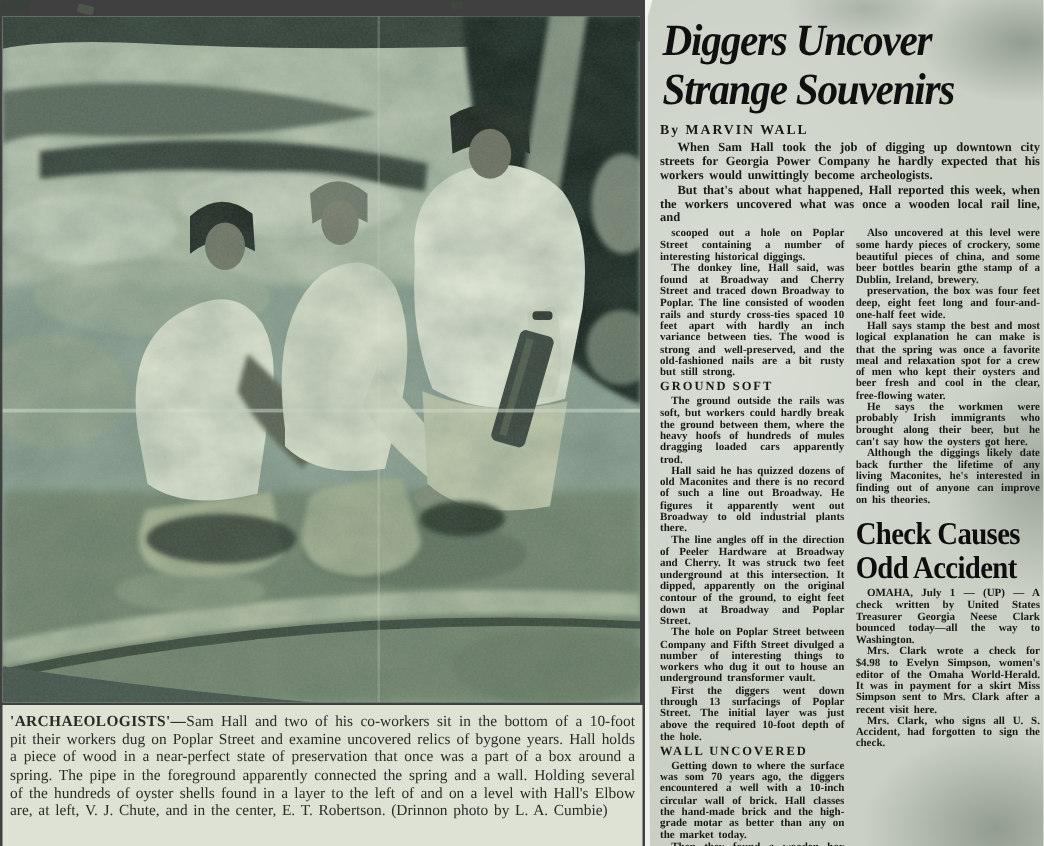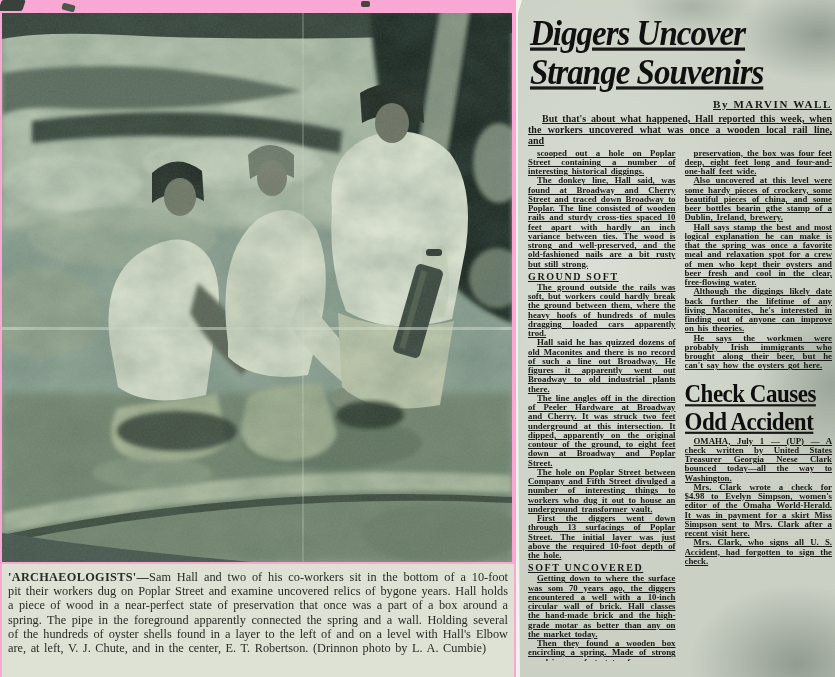--- a/index.html
+++ b/index.html
@@ -2,21 +2,21 @@
 <html><head>
 <meta charset="utf-8">
 <style>
   * { margin:0; padding:0; box-sizing:border-box; }
   html,body { width:835px; height:677px; background:#eef0e9; overflow:hidden;
     font-family:"Liberation Serif", serif; }
   .stage { position:relative; width:835px; height:677px; background:#f1f2ec; }
 
   
   .photo-clip { position:absolute; left:0; top:0; width:516px; height:677px;
-    background:#f9a8d4; }
+    background:#404040; }
   .photo-frame { position:absolute; left:2px; top:13px; width:510px; height:549px;
     overflow:hidden; background:#8ea394; }
   .photo-frame svg { display:block; width:510px; height:549px; }
   .caption { position:absolute; left:2px; top:564px; width:512px; height:113px;
     background:#dde2d5; color:#272c26; padding:6px 6px 0 6px;
     font-size:12.3px; line-height:14.2px; text-align:justify; overflow:hidden;
     word-spacing:1.5px; }
   .caption .lead { font-weight:bold; letter-spacing:.3px; }
 
   
@@ -29,26 +29,25 @@
   .article-clip { position:absolute; left:518px; top:0; width:317px; height:677px;
     padding:4px 3px 0 10px; color:#181916;
     clip-path:polygon(0 2%, 4px 0, 100% 0, 100% 100%, 2px 100%, 0 55%);
     background-color:#cad0c4;
     background-image:
       radial-gradient(ellipse 120px 70px at 95% 5%,  rgba(92,106,96,.50), transparent 70%),
       radial-gradient(ellipse 110px 130px at 99% 57%, rgba(84,98,88,.38), transparent 70%),
       radial-gradient(ellipse 150px 110px at 88% 98%, rgba(70,84,74,.42), transparent 72%),
       radial-gradient(ellipse 90px 40px at 55% 1%,  rgba(105,118,106,.35), transparent 70%),
       radial-gradient(ellipse 260px 420px at 25% 40%, rgba(255,255,255,.30), transparent 80%);
-    text-decoration: underline;
   }
   .headline { font-size:33px; line-height:36px; font-weight:bold; font-style:italic;
     letter-spacing:-1px; margin:10px 0 2px 2px; color:#101010;
     transform:scaleY(1.08); transform-origin:top left; }
-  .byline { text-align:right; font-weight:bold; font-size:11px; letter-spacing:1.6px;
+  .byline { text-align:left; font-weight:bold; font-size:11px; letter-spacing:1.6px;
     margin:12px 0 3px 0; }
   .intro { font-size:10px; line-height:11.2px; font-weight:bold; text-align:justify;
     word-spacing:2px; }
   .intro p { text-indent:14px; }
   .cols { display:flex; gap:9px; margin-top:2px; height:512px; overflow:hidden; }
   .col { width:148px; overflow:hidden; }
   .col .para { font-size:8.8px; line-height:9.25px; font-weight:bold;
     text-align:justify; text-indent:9px; word-spacing:1.6px; }
   .col .subhead { font-size:10px; letter-spacing:1.6px; font-weight:bold;
     margin:2px 0 1px 0; }
@@ -153,44 +152,45 @@
     <div class="mark m3"></div>
   </div>
 
   <div class="article-clip">
 
     <h1 class="headline"><span>Diggers Uncover</span><br><span>Strange Souvenirs</span></h1>
 
     <div class="byline">By MARVIN WALL</div>
 
     <div class="intro">
+        <p class="para">When Sam Hall took the job of digging up downtown city streets for Georgia Power Company he hardly expected that his workers would unwittingly become archeologists.</p>
         <p class="para">But that's about what happened, Hall reported this week, when the workers uncovered what was once a wooden local rail line, and</p>
       </div>
 
     <div class="cols">
       <div class="col">
           <p class="para">scooped out a hole on Poplar Street containing a number of interesting historical diggings.</p>
           <p class="para">The donkey line, Hall said, was found at Broadway and Cherry Street and traced down Broadway to Poplar. The line consisted of wooden rails and sturdy cross-ties spaced 10 feet apart with hardly an inch variance between ties. The wood is strong and well-preserved, and the old-fashioned nails are a bit rusty but still strong.</p>
           <h4 class="subhead">GROUND SOFT</h4>
           <p class="para">The ground outside the rails was soft, but workers could hardly break the ground between them, where the heavy hoofs of hundreds of mules dragging loaded cars apparently trod.</p>
           <p class="para">Hall said he has quizzed dozens of old Maconites and there is no record of such a line out Broadway. He figures it apparently went out Broadway to old industrial plants there.</p>
           <p class="para">The line angles off in the direction of Peeler Hardware at Broadway and Cherry. It was struck two feet underground at this intersection. It dipped, apparently on the original contour of the ground, to eight feet down at Broadway and Poplar Street.</p>
           <p class="para">The hole on Poplar Street between Company and Fifth Street divulged a number of interesting things to workers who dug it out to house an underground transformer vault.</p>
           <p class="para">First the diggers went down through 13 surfacings of Poplar Street. The initial layer was just above the required 10-foot depth of the hole.</p>
-          <h4 class="subhead">SOFT UNCOVERED</h4>
+          <h4 class="subhead">WALL UNCOVERED</h4>
           <p class="para">Getting down to where the surface was som 70 years ago, the diggers encountered a well with a 10-inch circular wall of brick. Hall classes the hand-made brick and the high-grade motar as better than any on the market today.</p>
           <p class="para">Then they found a wooden box encircling a spring. Made of strong wood in a perfect state of</p>
         </div>
       <div class="col">
         <div>
+            <p class="para">Also uncovered at this level were some hardy pieces of crockery, some beautiful pieces of china, and some beer bottles bearin gthe stamp of a Dublin, Ireland, brewery.</p>
             <p class="para">preservation, the box was four feet deep, eight feet long and four-and-one-half feet wide.</p>
-            <p class="para">Also uncovered at this level were some hardy pieces of crockery, some beautiful pieces of china, and some beer bottles bearin gthe stamp of a Dublin, Ireland, brewery.</p>
             <p class="para">Hall says stamp the best and most logical explanation he can make is that the spring was once a favorite meal and relaxation spot for a crew of men who kept their oysters and beer fresh and cool in the clear, free-flowing water.</p>
+            <p class="para">He says the workmen were probably Irish immigrants who brought along their beer, but he can't say how the oysters got here.</p>
             <p class="para">Although the diggings likely date back further the lifetime of any living Maconites, he's interested in finding out of anyone can improve on his theories.</p>
-            <p class="para">He says the workmen were probably Irish immigrants who brought along their beer, but he can't say how the oysters got here.</p>
           </div>
         <h2 class="headline2"><span>Check Causes</span><br><span>Odd Accident</span></h2>
         <div>
             <p class="para">OMAHA, July 1 — (UP) — A check written by United States Treasurer Georgia Neese Clark bounced today—all the way to Washington.</p>
             <p class="para">Mrs. Clark wrote a check for $4.98 to Evelyn Simpson, women's editor of the Omaha World-Herald. It was in payment for a skirt Miss Simpson sent to Mrs. Clark after a recent visit here.</p>
             <p class="para">Mrs. Clark, who signs all U. S. Accident, had forgotten to sign the check.</p>
           </div>
       </div>
     </div>
   </div>

